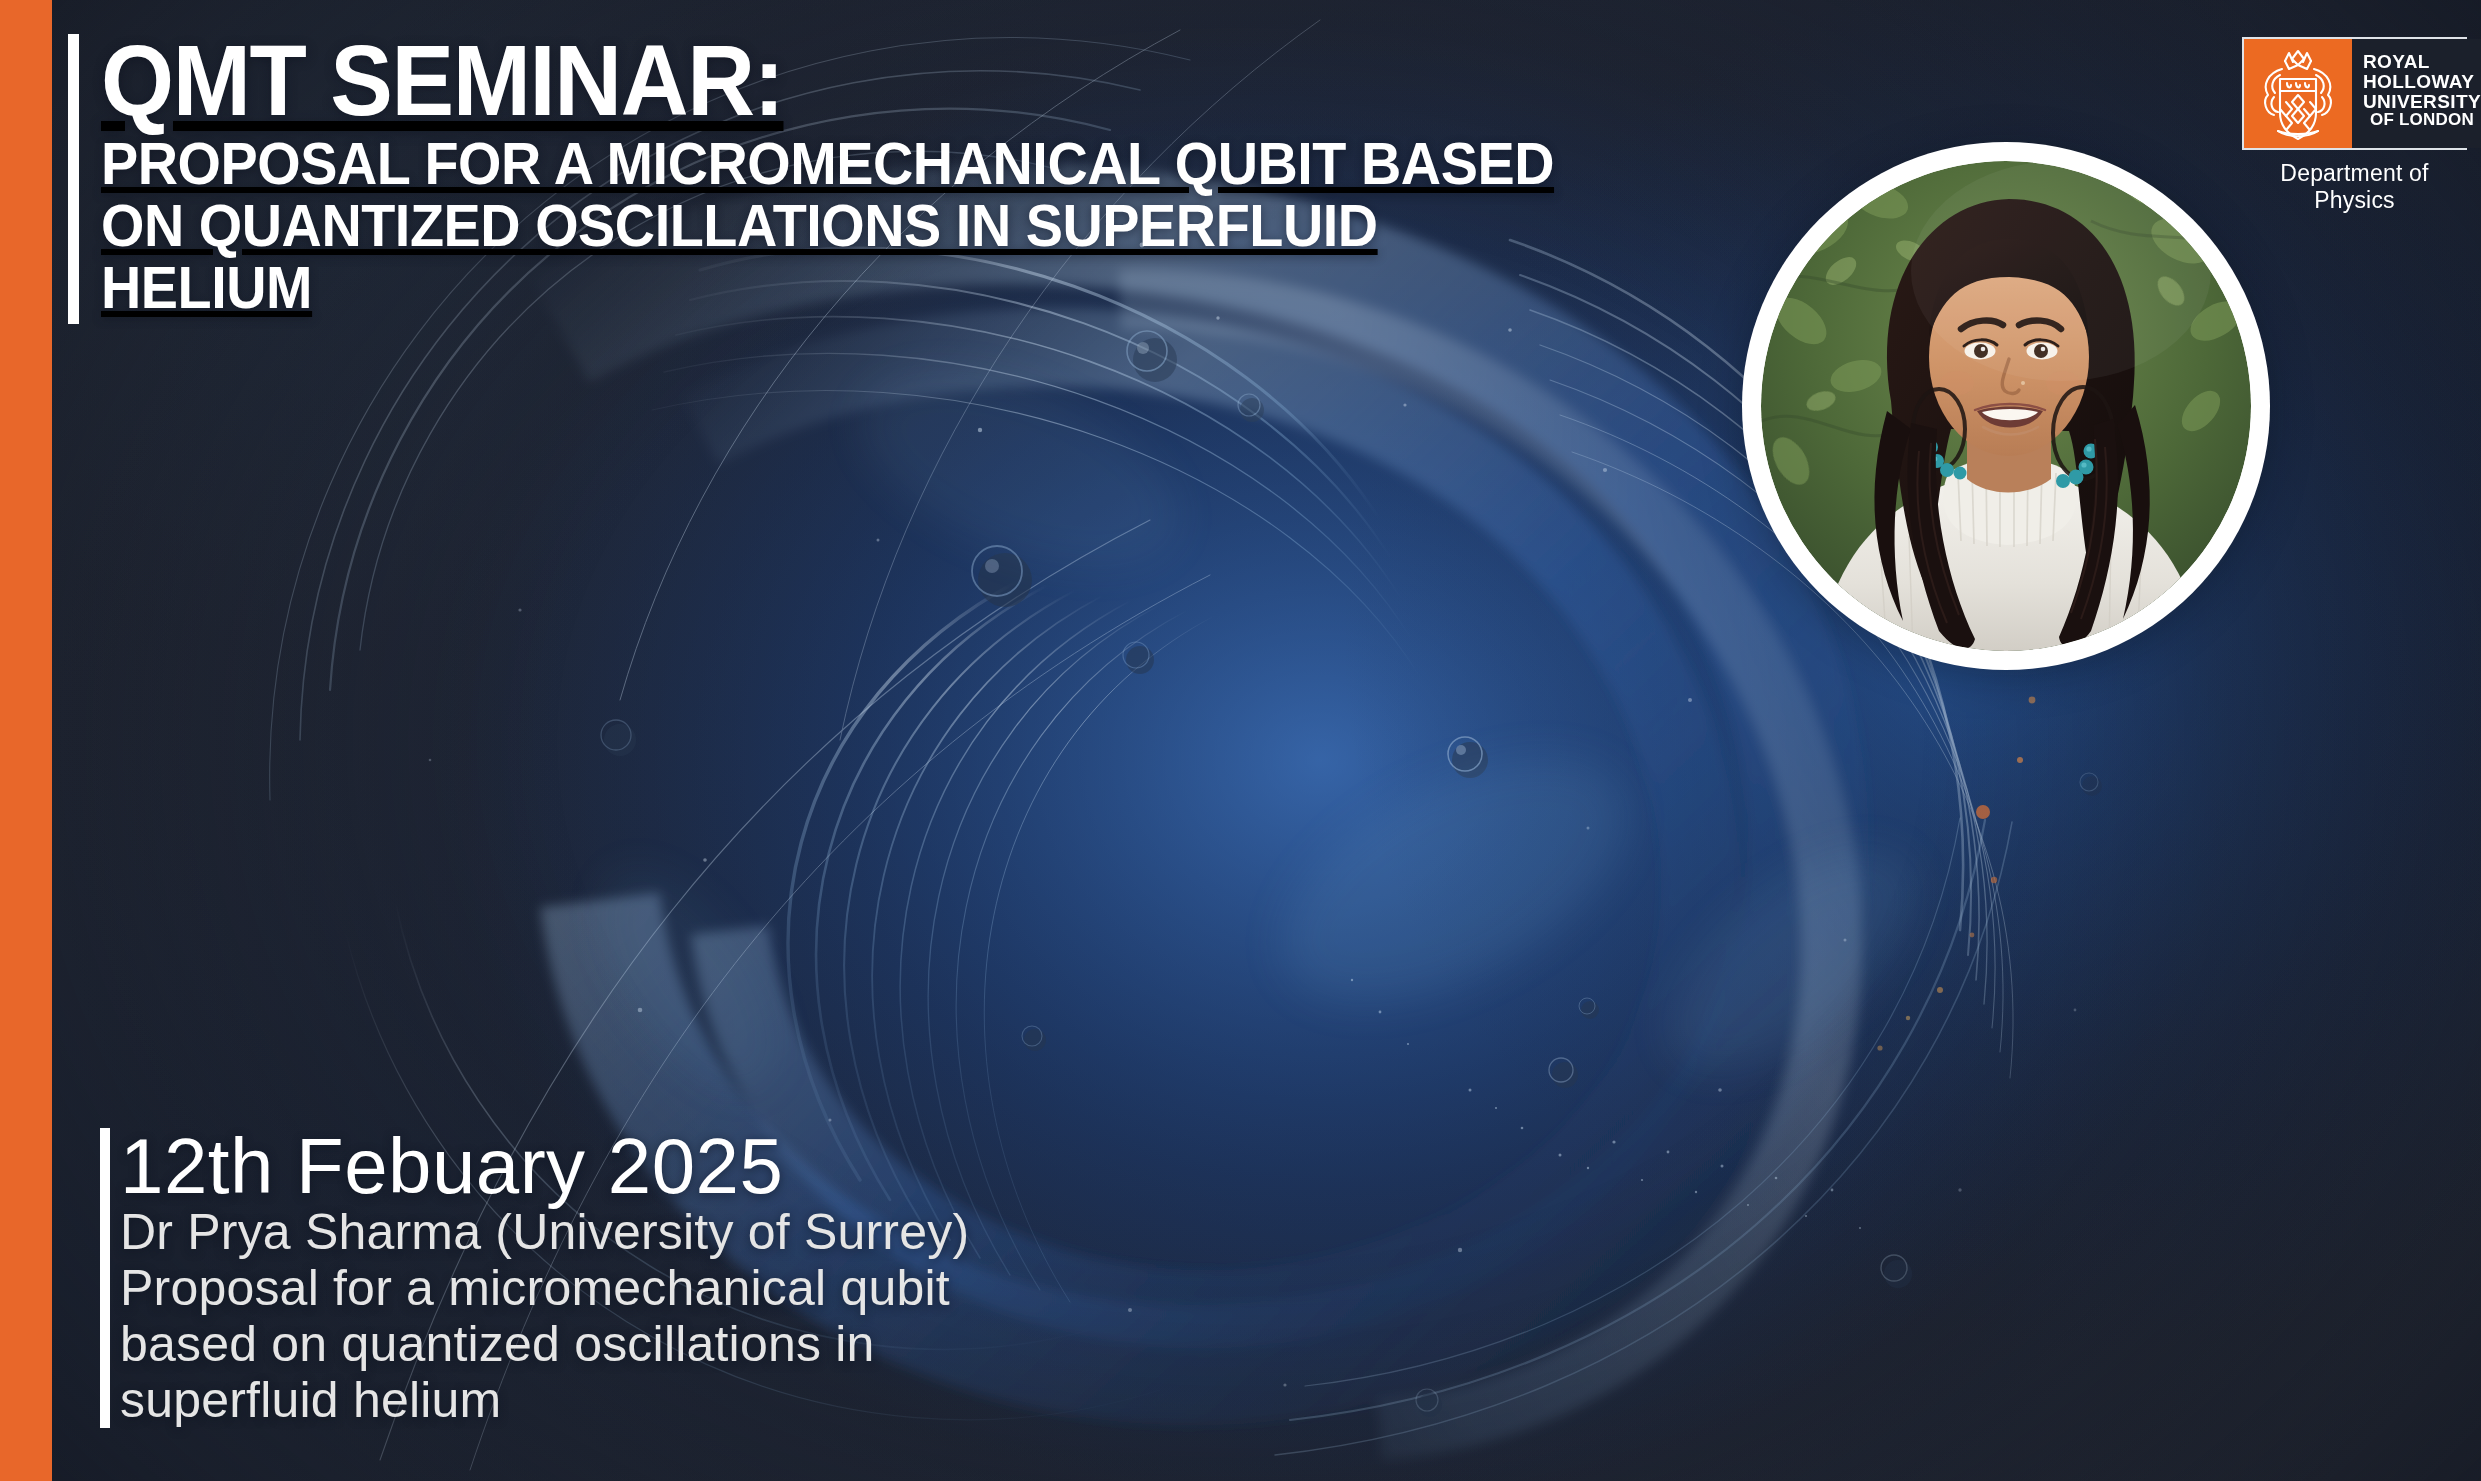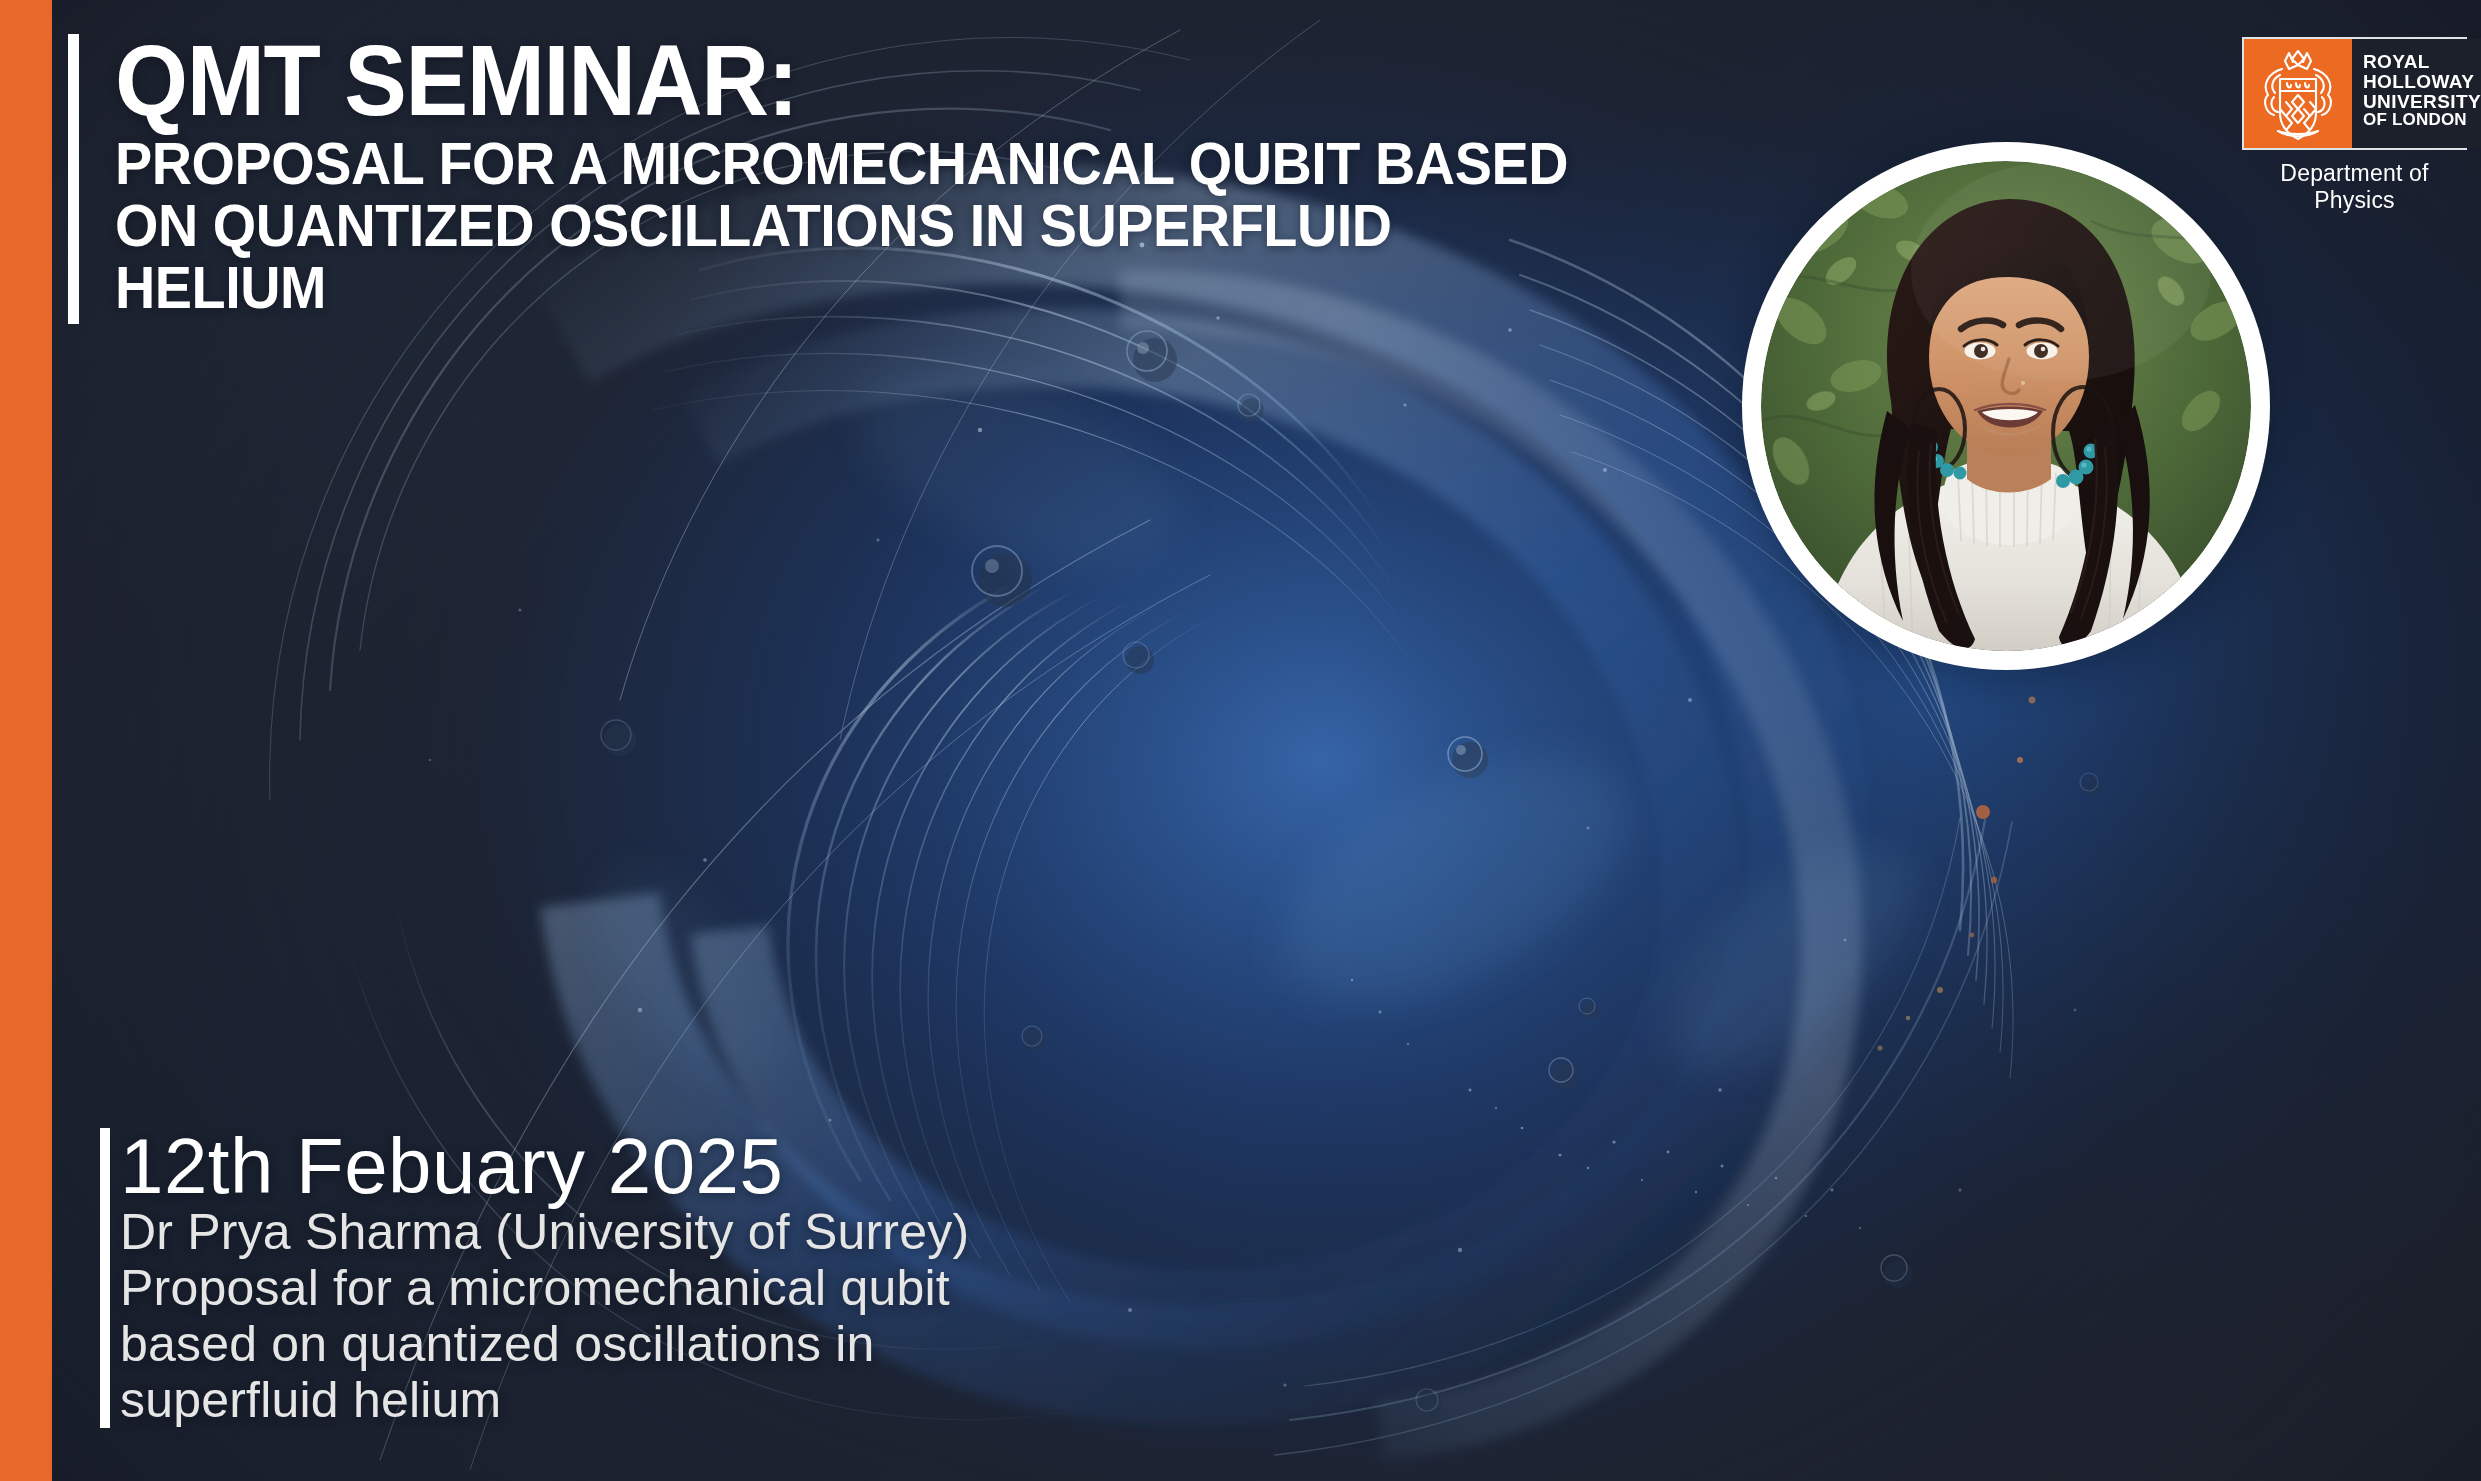--- a/index.html
+++ b/index.html
@@ -46,22 +46,23 @@
     width: 1700px;
     display: flex;
     align-items: stretch;
   }
   .accent-bar {
     width: 11px;
     background: #ffffff;
     flex: 0 0 auto;
   }
   .title-texts {
-    padding-left: 36px;
+    padding-left: 22px;
     padding-bottom: 6px;
+    text-decoration: underline;
   }
   .title-main {
     font-size: 101px;
     line-height: 0.92;
     font-weight: 700;
     color: #ffffff;
     letter-spacing: -1.5px;
     font-stretch: condensed;
     transform: scaleX(0.93);
     transform-origin: left center;
@@ -158,21 +159,21 @@
     box-sizing: border-box;
   }
   .logo-line {
     font-size: 19px;
     font-weight: 700;
     line-height: 1.04;
     letter-spacing: 0.4px;
   }
   .logo-line.white { color: #ffffff; }
   .logo-line.orange { color: #ffffff; }
-  .logo-line.small { font-size: 17px; letter-spacing: 0.2px; }
+  .logo-line.small { font-size: 17px; letter-spacing: 0.2px; text-align: center; }
   .logo-dept {
     margin-top: 10px;
     text-align: center;
     color: #ffffff;
     font-size: 23px;
     font-weight: 400;
     letter-spacing: 0.2px;
   }
 </style>
 </head>

